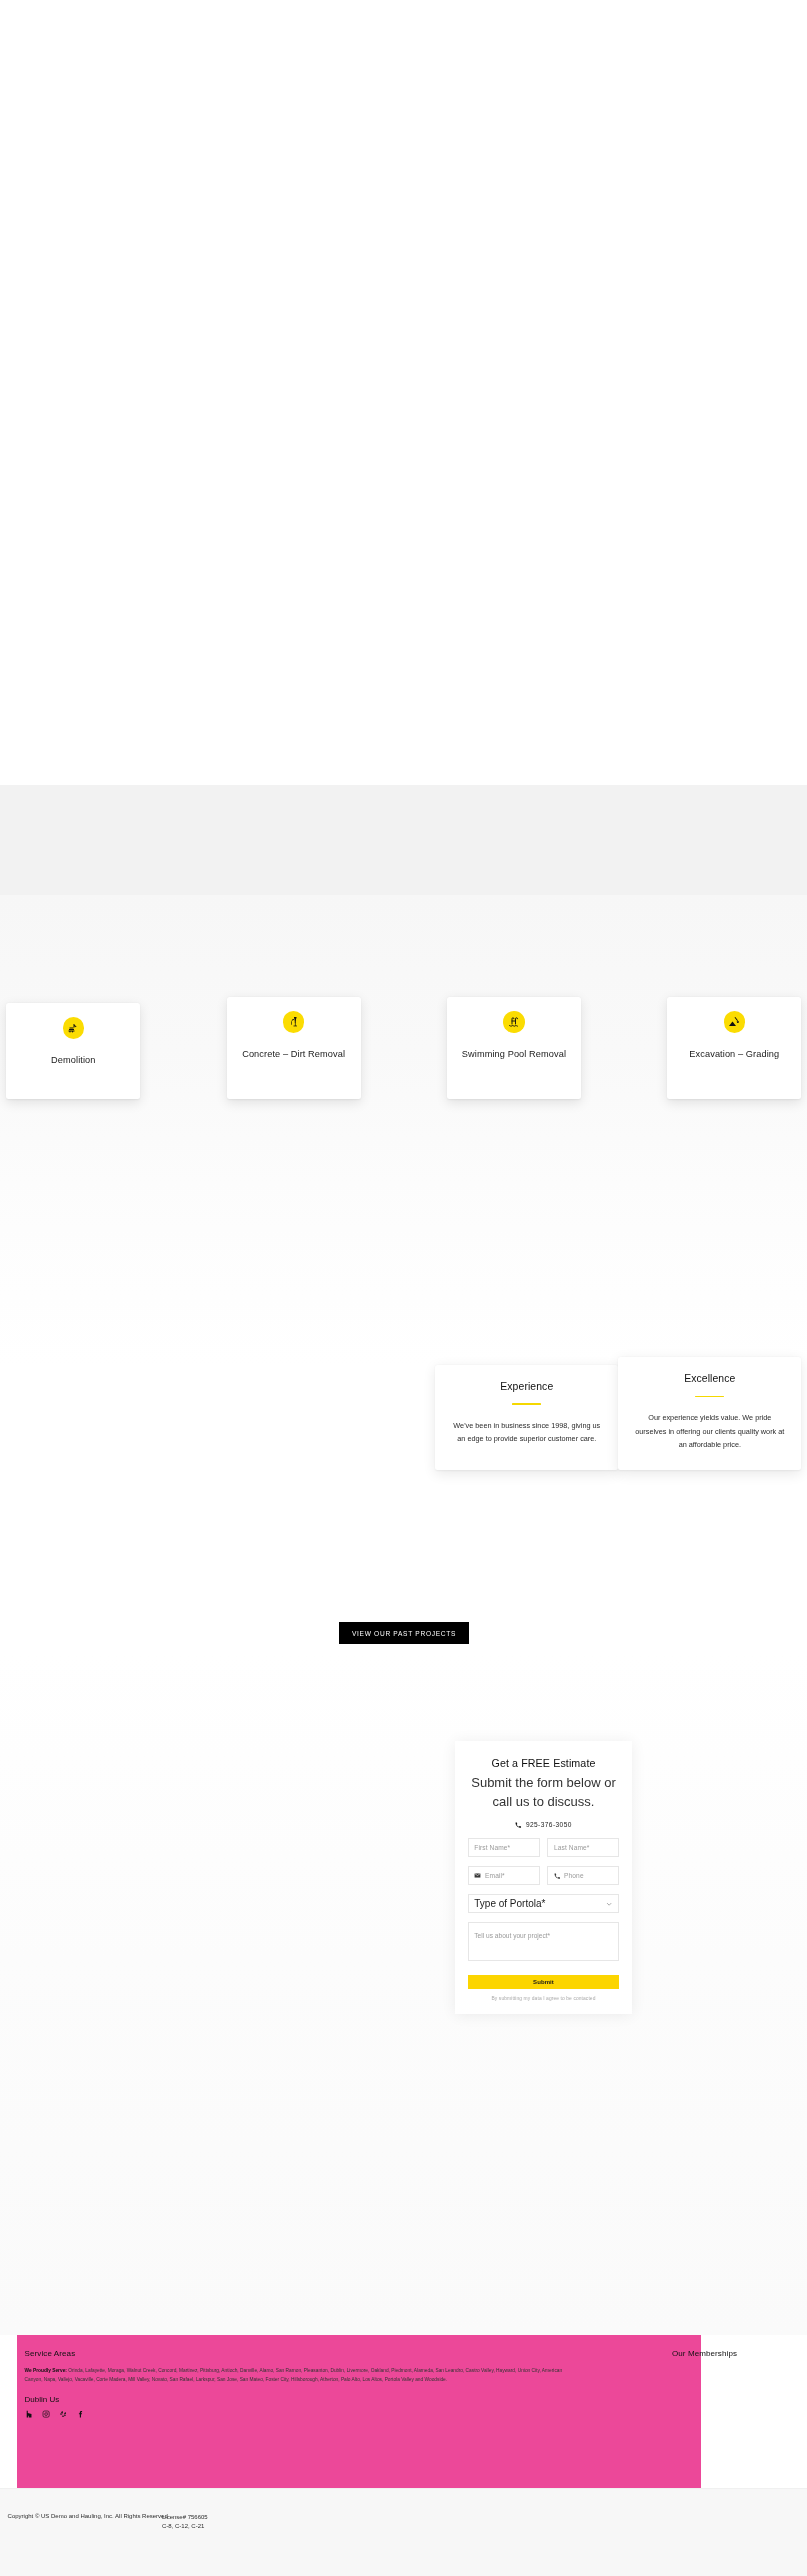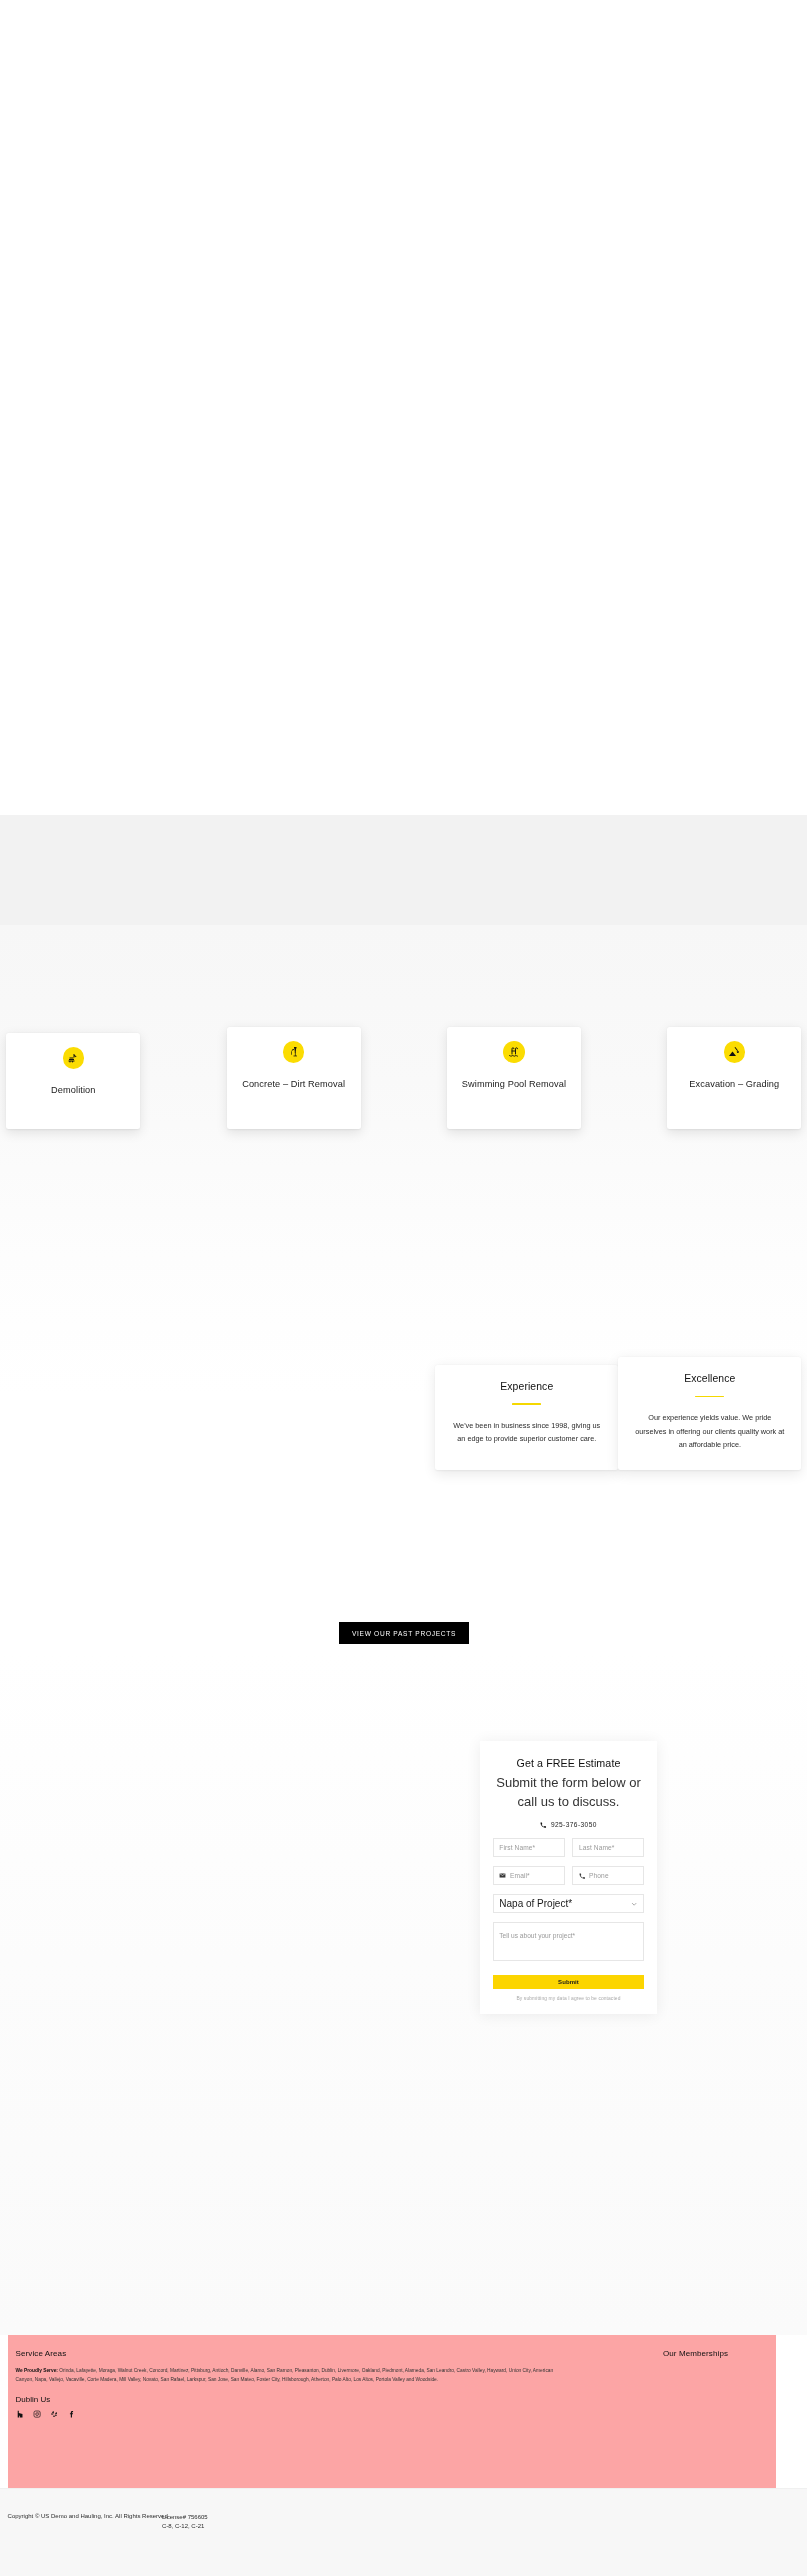--- a/index.html
+++ b/index.html
@@ -12,21 +12,21 @@
   }
   body { width: 808px; height: 2576px; position: relative; overflow: hidden; }
 
   
   .hero-blank {
     height: 791px;
     background: #ffffff;
   }
   .services-wrap {
     position: absolute;
-    top: 815px;
+    top: 785px;
     left: 0;
     width: 808px;
     height: 581px;
     background: linear-gradient(180deg, #f2f2f2 0px, #f2f2f2 110px, #f7f7f7 110px, #f9f9f9 265px, #fdfdfd 442px, #ffffff 581px);
   }
   .service-cards {
     position: absolute;
     top: 218px;
     left: 6.3px;
     width: 795px;
@@ -132,21 +132,21 @@
     position: absolute;
     top: 1653px;
     left: 0;
     width: 808px;
     height: 682px;
     background: linear-gradient(180deg,#ffffff 0%,#fcfcfc 45%,#fafafa 100%);
   }
   .estimate-card {
     position: absolute;
     top: 88px;
-    left: 480px;
+    left: 455px;
     width: 177px;
     background: #ffffff;
     box-shadow: 0 1.3px 14px rgba(0,0,0,0.07);
     padding: 16.4px 12.6px 12.6px;
   }
   .est-title {
     font-size: 10.7px;
     text-align: center;
     color: #111;
     letter-spacing: 0.1px;
@@ -223,24 +223,24 @@
     font-size: 4.9px;
     text-align: center;
     color: #a9a9a9;
     letter-spacing: 0.1px;
   }
 
   
   .footer {
     position: absolute;
     top: 2335px;
-    left: 8px;
-    width: 768px;
+    left: 17px;
+    width: 684px;
     height: 178px;
-    background: #fca5a5;
+    background: #ec4899;
   }
   .footer-inner {
     position: relative;
     width: 808px;
     padding: 14px 7.6px 0;
   }
   .foot-col-left { width: 568px; }
   .foot-h {
     font-size: 8px;
     color: #111;
@@ -416,21 +416,21 @@
         <span>
           <svg width="6.3" height="6.3" viewBox="0 0 24 24" fill="#3a3a3a">
             <path d="M6.6 10.8c1.7 3.3 4.3 5.9 7.6 7.6l2.5-2.5c.3-.3.8-.4 1.2-.3 1.3.4 2.7.7 4.1.7.6 0 1 .4 1 1V21c0 .6-.4 1-1 1C10.6 22 2 13.4 2 2.9c0-.6.4-1 1-1h3.7c.6 0 1 .4 1 1 0 1.4.2 2.8.7 4.1.1.4 0 .9-.3 1.2l-2.5 2.6z"></path>
           </svg>
         </span>
         <span class="ph">Phone</span>
       </div>
     </div>
 
     <div class="fld-select fld-full">
-      <span class="ph">Napa of Project*</span>
+      <span class="ph">Type of Portola*</span>
       <span>
         <svg width="6.3" height="6.3" viewBox="0 0 24 24" fill="none" stroke="#6a6a6a" stroke-width="2.2" stroke-linecap="round" stroke-linejoin="round">
           <path d="M5 9l7 7 7-7"></path>
         </svg>
       </span>
     </div>
 
     <div class="fld-textarea">
       <span class="ph">Tell us about your project*</span>
     </div>

